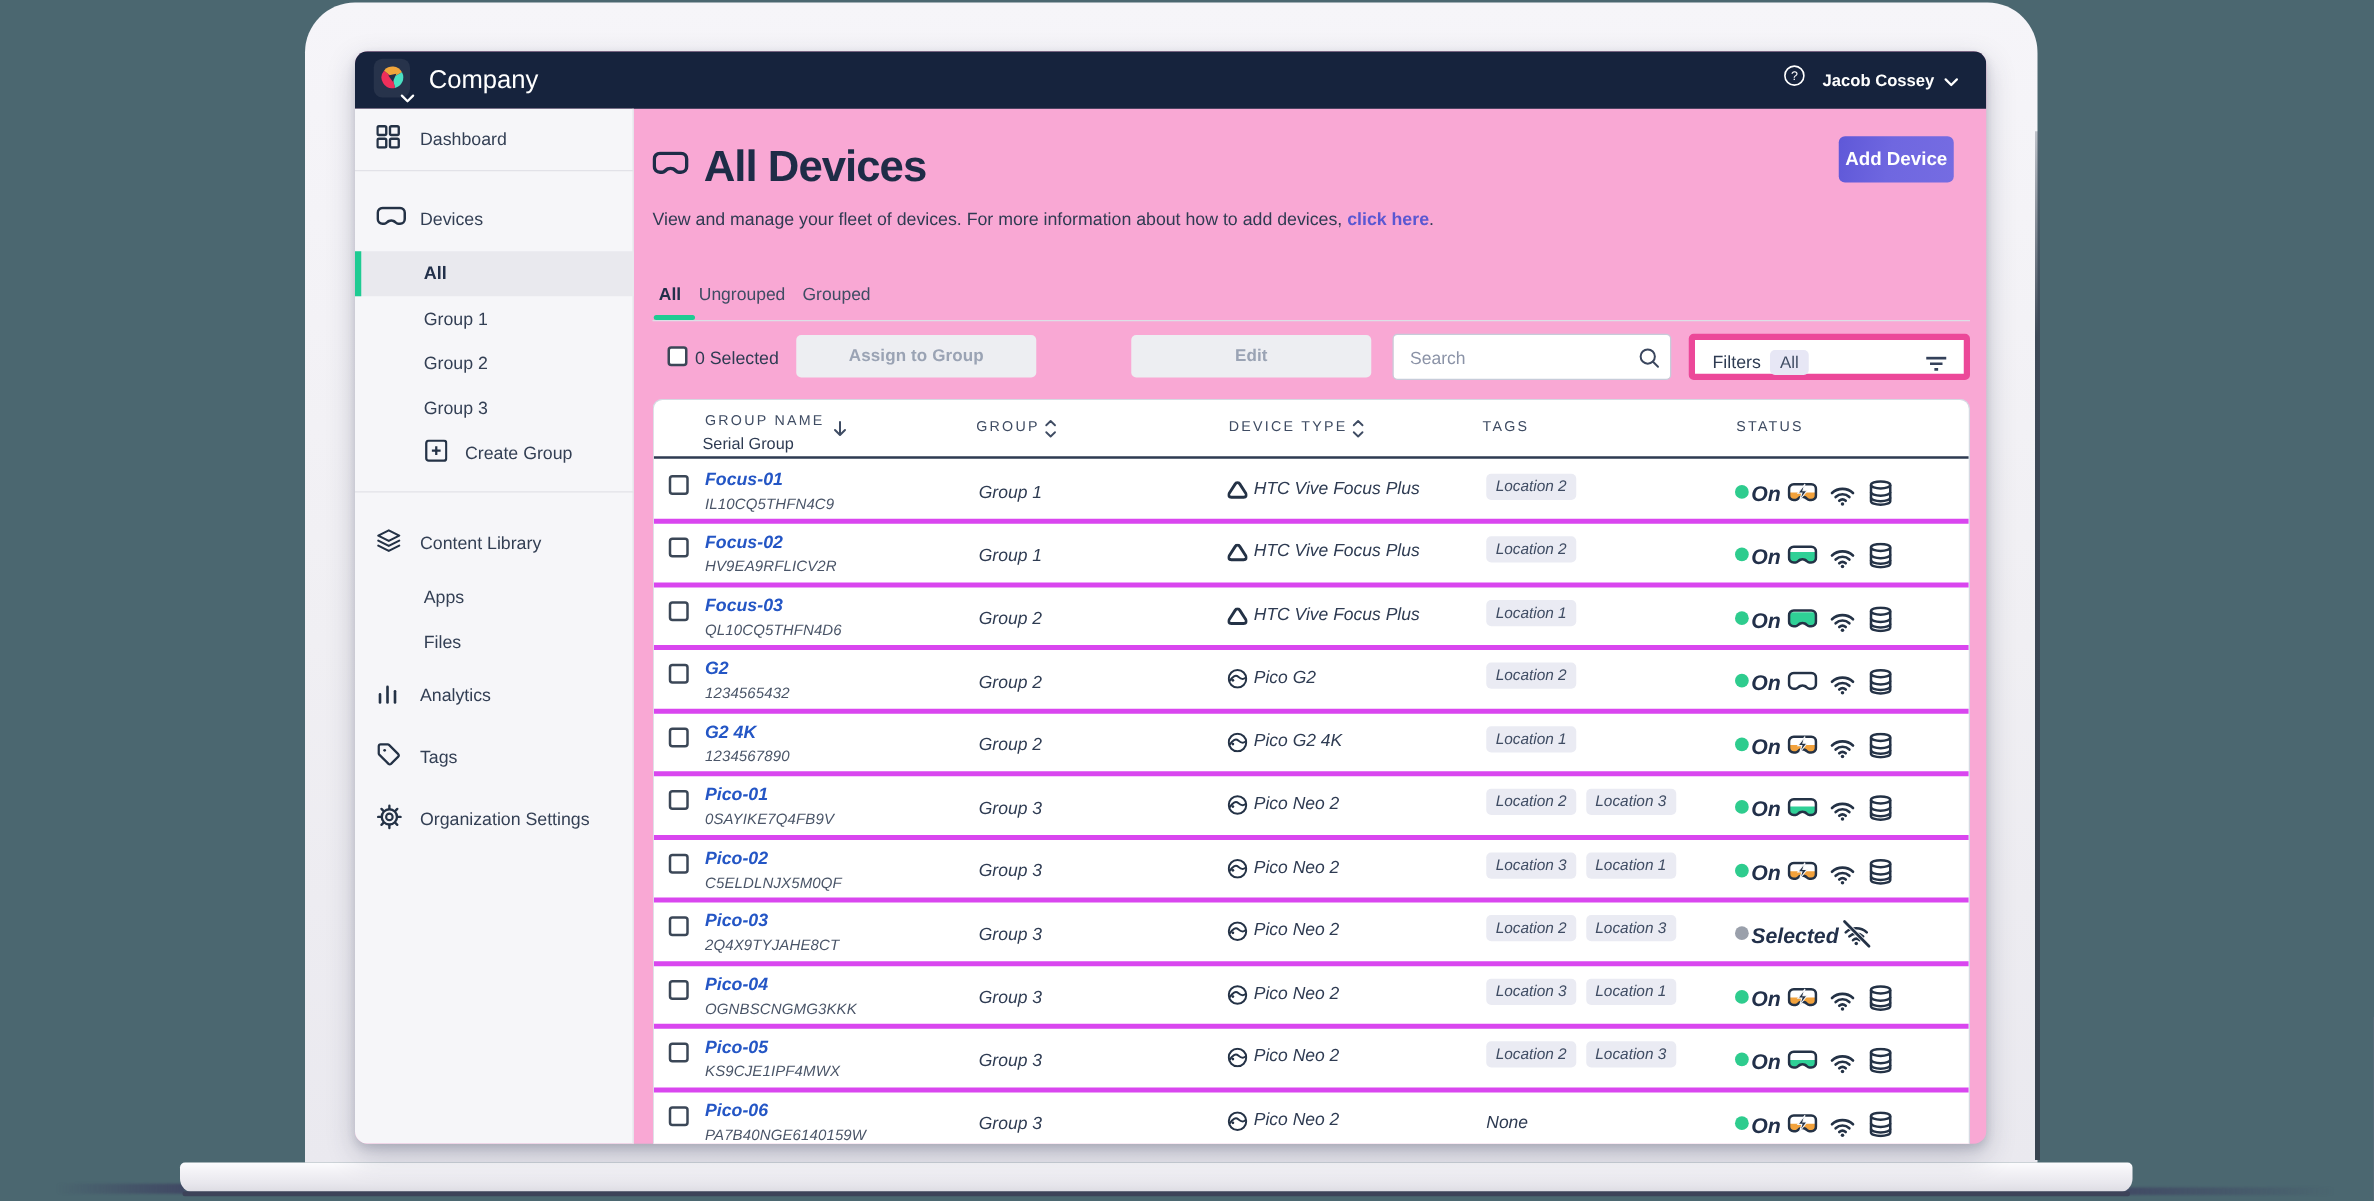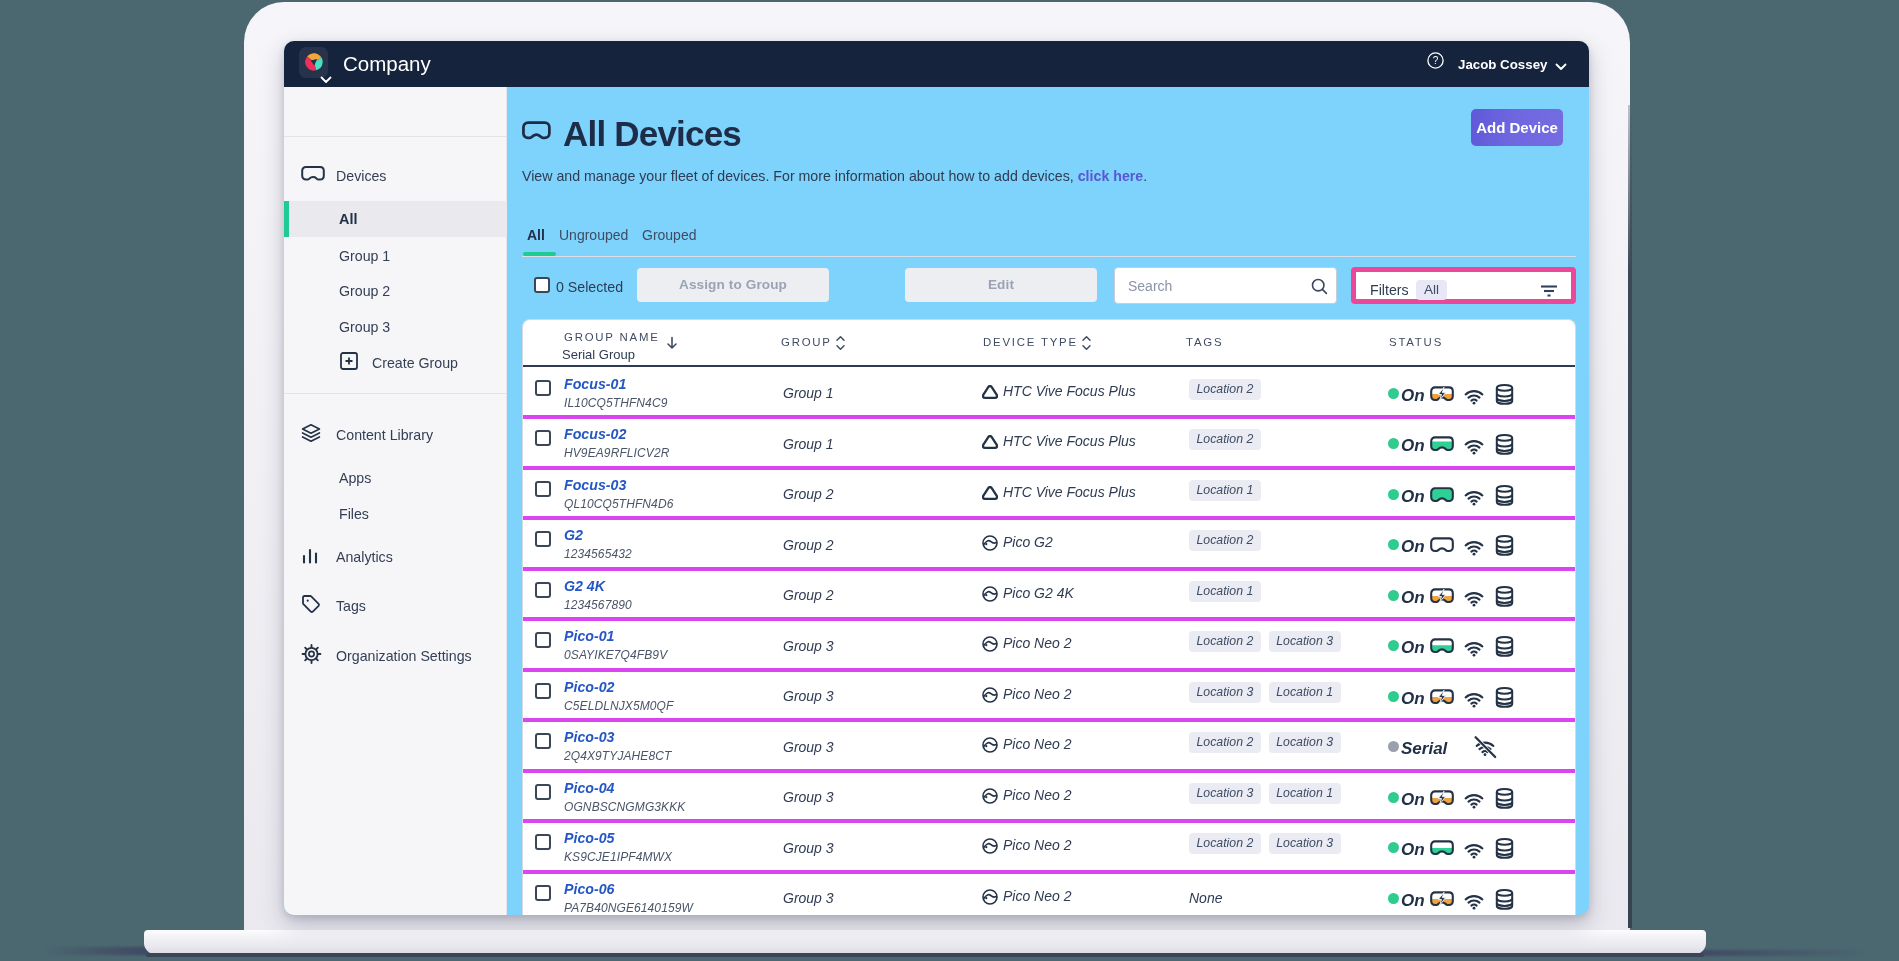--- a/index.html
+++ b/index.html
@@ -3,21 +3,21 @@
 <meta charset="utf-8">
 <style>
 * { margin:0; padding:0; box-sizing:border-box; }
 html,body { width:1899px; height:961px; overflow:hidden; background:#4b6770; font-family:"Liberation Sans",sans-serif; }
 #laptop { position:absolute; left:244px; top:2px; width:1386px; height:928px; border-radius:40px 40px 0 0; background:linear-gradient(180deg,#f6f5f9 0%,#f0eff3 55%,#eae9ef 100%); }
 #redge { position:absolute; left:1628px; top:105px; width:4px; height:823px; background:linear-gradient(180deg,rgba(90,100,115,.35),#3d4957 20%,#37434f 90%); }
 #base { position:absolute; left:144px; top:930px; width:1562px; height:24px; border-radius:4px 4px 11px 11px; background:linear-gradient(180deg,#fcfcfe 0%,#f3f2f6 30%,#e8e7ed 70%,#dcdbe2 100%); }
 #baseline { position:absolute; left:146px; top:953px; width:1558px; height:4px; background:#3d4359; border-radius:2px; filter:blur(.4px); }
 #streakL { position:absolute; left:45px; top:947px; width:103px; height:8px; background:linear-gradient(90deg,rgba(72,68,112,0),rgba(60,60,95,.7)); filter:blur(1px); }
 #streakR { position:absolute; left:1700px; top:950px; width:168px; height:6px; background:linear-gradient(90deg,rgba(60,60,95,.65),rgba(72,68,112,0)); filter:blur(1px); }
-#win { position:absolute; left:284px; top:41px; width:1305px; height:874px; border-radius:10px; background:#7dd3fc; overflow:hidden; box-shadow:0 9px 22px rgba(45,52,80,.26), 0 3px 7px rgba(45,52,80,.15); }
+#win { position:absolute; left:284px; top:41px; width:1305px; height:874px; border-radius:10px; background:#f9a8d4; overflow:hidden; box-shadow:0 9px 22px rgba(45,52,80,.26), 0 3px 7px rgba(45,52,80,.15); }
 #topbar { position:absolute; left:0; top:0; width:1305px; height:46px; background:#16233d; }
 #tile { position:absolute; left:15px; top:6px; width:29px; height:31px; border-radius:7px; background:#27334b; }
 #tile svg { position:absolute; left:4.5px; top:5px; }
 #tilechev { position:absolute; left:36px; top:29px; }
 .cotext { position:absolute; left:59px; top:10.5px; font-size:20.5px; color:#fff; letter-spacing:0; }
 #qicon { position:absolute; left:1143px; top:11px; }
 #uname { position:absolute; left:1174px; top:15.5px; font-size:13.3px; font-weight:bold; color:#fff; letter-spacing:0; }
 #uchev { position:absolute; left:1271px; top:16px; }
 #sidebar { position:absolute; left:0; top:46px; width:223px; height:828px; background:#f6f6f9; border-right:1px solid #e4e4ea; }
 .sbrow { position:absolute; left:0; width:223px; height:36px; }
@@ -103,20 +103,29 @@
     <div id="qicon"><svg width="17" height="17" viewBox="0 0 17 17" fill="none" style="">
           <circle cx="8.5" cy="8.5" r="7.6" stroke="#fff" stroke-width="1.3"></circle>
           <text x="8.5" y="12.2" text-anchor="middle" font-family="Liberation Sans" font-size="10px" fill="#fff">?</text>
         </svg></div>
     <div id="uname">Jacob Cossey</div>
     <div id="uchev"><svg width="12" height="8" viewBox="0 0 12 8" fill="none" style="">
           <path d="M1.5 1.5 L6 6 L10.5 1.5" stroke="#fff" stroke-width="1.8" stroke-linecap="round" stroke-linejoin="round"></path>
         </svg></div>
   </div>
   <div id="sidebar">
+    <div class="sbrow" style="top:7px">
+        <span class="ic"><svg width="19" height="19" viewBox="0 0 19 19" fill="none" style="">
+            <rect x="1" y="1" width="7" height="7" rx="1.2" stroke="#243246" stroke-width="1.9"></rect>
+            <rect x="11" y="1" width="7" height="7" rx="1.2" stroke="#243246" stroke-width="1.9"></rect>
+            <rect x="1" y="11" width="7" height="7" rx="1.2" stroke="#243246" stroke-width="1.9"></rect>
+            <rect x="11" y="11" width="7" height="7" rx="1.2" stroke="#243246" stroke-width="1.9"></rect>
+          </svg></span>
+        <span class="tx">Dashboard</span>
+      </div>
     <div class="sbdiv" style="top:49px"></div>
     <div class="sbrow" style="top:71px">
         <span class="ic"><svg width="24" height="17" viewBox="0 0 24 17" fill="none" style="">
             <path d="M5 1.4 H19 C21.2 1.4 22.8 3 22.8 5.2 V10.2 C22.8 12.4 21.2 14 19 14 H17.5 C16 14 15.3 12.4 13.8 11.8 C12.6 11.3 11.4 11.3 10.2 11.8 C8.7 12.4 8 14 6.5 14 H5 C2.8 14 1.2 12.4 1.2 10.2 V5.2 C1.2 3 2.8 1.4 5 1.4 Z" stroke="#243246" stroke-width="2.0"></path>
           </svg></span>
         <span class="tx">Devices</span>
       </div>
     <div id="allitem">
         <span class="bar"></span>
         <span class="tx">All</span>
@@ -544,21 +553,21 @@
             </div>
 <div class="grp">Group 3</div>
 <div class="dev"><span class="dic" style="top:2px"><svg width="16" height="16" viewBox="0 0 16 16" fill="none" style="">
                   <circle cx="8" cy="8" r="7" stroke="#243246" stroke-width="1.6"></circle>
                   <path d="M1.6 9.9 C4 6.2 6.5 4.6 8.6 6.4 C10.7 8.2 12.6 9.3 14.9 6.7" stroke="#243246" stroke-width="1.6"></path>
                   <circle cx="4.3" cy="9.2" r="1.1" fill="#243246"></circle>
                 </svg></span><span class="dtx">Pico Neo 2</span></div>
 <div class="tags"><span class="chip">Location 2</span><span class="chip">Location 3</span></div>
 <div class="st">
               <span class="dot" style="background:#9aa0ab"></span>
-              <span class="on">Serial</span>
+              <span class="on">Selected</span>
               <span class="sic" style="left:85px;top:13px">
                 <svg width="26" height="24" viewBox="0 0 26 24" fill="none" style="">
                   <g transform="translate(3,4.5)">
                     <path d="M1.6 6.4 C6.3 2.0 13.7 2.0 18.4 6.4" stroke="#243246" stroke-width="2.1" stroke-linecap="round"></path>
                     <path d="M4.5 9.6 C7.7 6.7 12.3 6.7 15.5 9.6" stroke="#243246" stroke-width="2.1" stroke-linecap="round"></path>
                     <path d="M7.4 12.6 C8.9 11.3 11.1 11.3 12.6 12.6" stroke="#243246" stroke-width="2.1" stroke-linecap="round"></path>
                     <circle cx="10" cy="15.2" r="1.4" fill="#243246"></circle>
                   </g>
                   <path d="M3.2 1.8 L23.6 22.4" stroke="#fbfbfd" stroke-width="3.6"></path>
                   <path d="M3.6 2.2 L23.2 22" stroke="#243246" stroke-width="2.2" stroke-linecap="round"></path>

